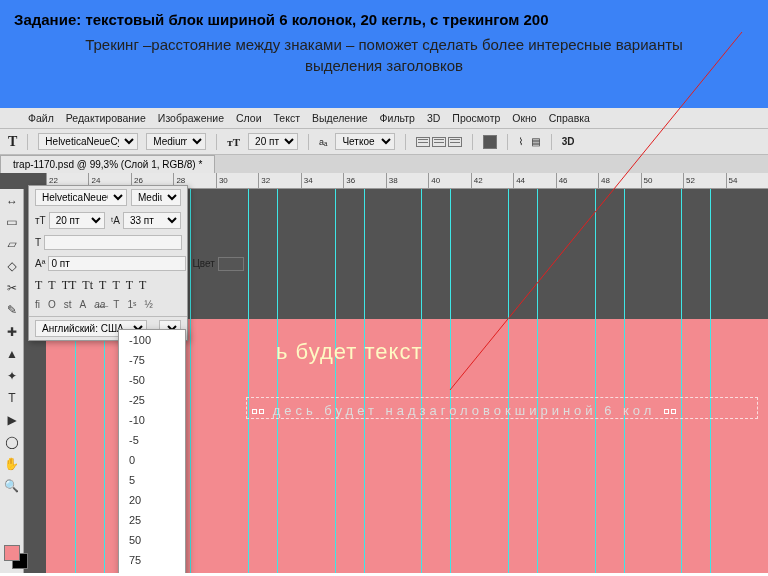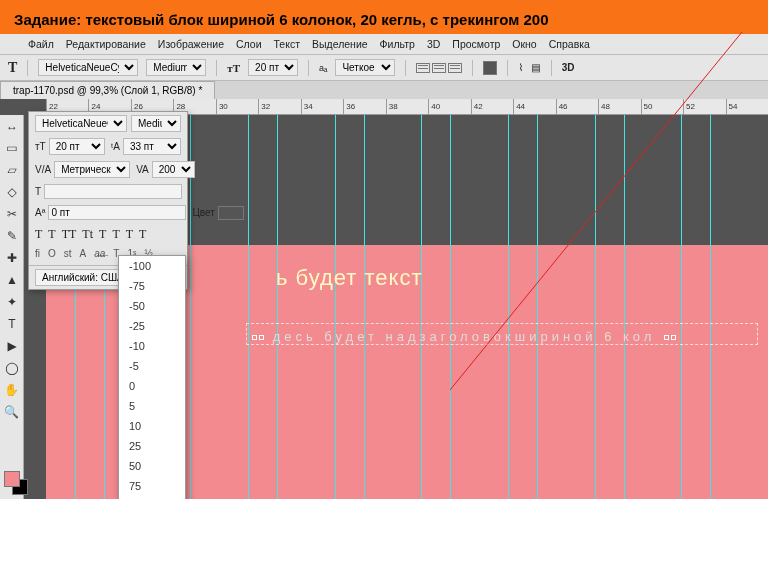--- a/index.html
+++ b/index.html
@@ -1,17 +1,17 @@
 <!DOCTYPE html>
 <html><head>
 <meta charset="utf-8">
 <style>
   * { box-sizing: border-box; margin: 0; padding: 0; }
   body { width: 768px; height: 576px; font-family: Arial, sans-serif; overflow: hidden; position: relative; background: #fff; }
-  .green-banner { background: #f97316; padding: 10px 14px 4px; }
+  .green-banner { background: #3b82f6; padding: 10px 14px 32px; }
   .task-line { font-weight: bold; font-size: 15px; color: #000; line-height: 1.35; }
   .caption { text-align: center; font-size: 15px; color: #222; line-height: 1.4; margin: 4px 48px 0; }
 
   .ps-container { position: relative; background: #ccc; height: 456px; }
 
   .menubar { background: #e6e6e6; display: flex; gap: 12px; padding: 4px 28px; font-size: 10.5px; color: #222; border-bottom: 1px solid #bbb; }
   .opts-bar { background: #e6e6e6; display: flex; align-items: center; gap: 8px; padding: 4px 8px; border-bottom: 1px solid #bbb; font-size: 10px; color: #222; }
   .opts-bar .sep { width:1px; height:16px; background:#bbb; margin: 0 2px; }
   .opts-bar select, .opts-bar input { background:#eee; border:1px solid #bbb; font-size:10px; padding:1px 2px; }
   .opts-bar .tt-icon { font-family: serif; font-size: 14px; font-weight:bold; }
@@ -58,20 +58,21 @@
   .dropdown { position:absolute; top:156px; left:118px; width:68px; background:#ffffff; border:1px solid #999; box-shadow:2px 3px 8px rgba(0,0,0,.35); font-size:11px; color:#333; }
   .dropdown .opt { padding:4px 10px; cursor:pointer; }
 
   .red-line { position:absolute; pointer-events:none; }
 </style>
 </head>
 <body>
 
 <div class="green-banner">
   <div class="task-line">Задание: текстовый блок шириной 6 колонок, 20 кегль, с трекингом 200</div>
+  <div class="caption">Трекинг –расстояние между знаками – поможет сделать более интересные варианты выделения заголовков</div>
 </div>
 
 <div class="ps-container">
 
   <div class="menubar">
     <span>Файл</span>
     <span>Редактирование</span>
     <span>Изображение</span>
     <span>Слои</span>
     <span>Текст</span>
@@ -195,30 +196,20 @@
             <span class="ic">тT</span>
             <select><option>20 пт</option></select>
           </div>
         <div>
             <span class="ic">ᵗA</span>
             <select><option>33 пт</option></select>
           </div>
       </div>
       <div class="two">
         <div>
-            <span class="ic">V/A</span>
-            <select><option>Метрическ</option></select>
-          </div>
-        <div>
-            <span class="ic">VA</span>
-            <select><option>200</option></select>
-          </div>
-      </div>
-      <div class="two">
-        <div>
             <span class="ic">T</span>
             <input style="">
           </div>
       </div>
       <div class="two">
         <div>
             <span class="ic">Aª</span>
             <input value="0 пт" style="">
           </div>
         <div>
@@ -254,21 +245,21 @@
 
     <div class="dropdown" id="dropdown">
         <div class="opt">-100</div>
         <div class="opt">-75</div>
         <div class="opt">-50</div>
         <div class="opt">-25</div>
         <div class="opt">-10</div>
         <div class="opt">-5</div>
         <div class="opt">0</div>
         <div class="opt">5</div>
-        <div class="opt">10</div>
+        <div class="opt">20</div>
         <div class="opt">25</div>
         <div class="opt">50</div>
         <div class="opt">75</div>
         <div class="opt">100</div>
       </div>
   </div>
 </div>
 
 <svg class="red-line" style="top:0;left:0" width="768" height="576">
   <line x1="742" y1="32" x2="450" y2="390" stroke="#e02020" stroke-width="1"></line>

